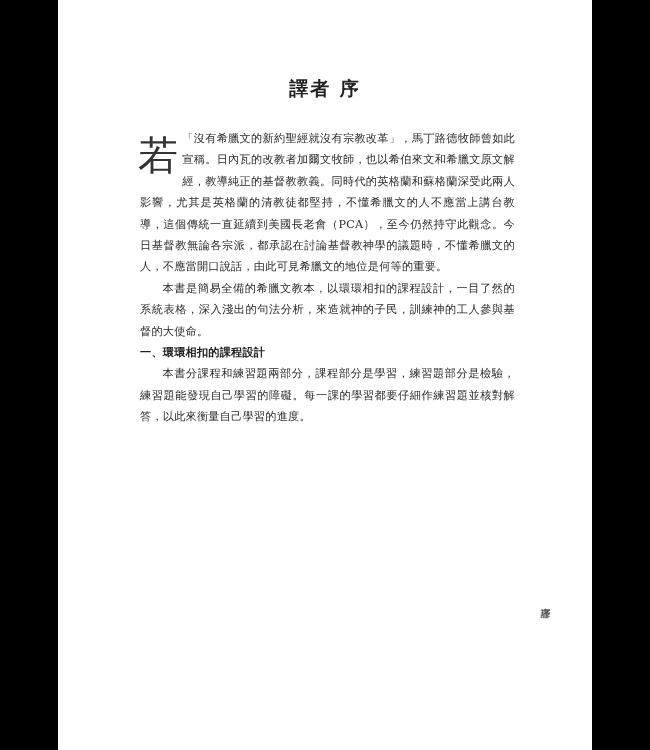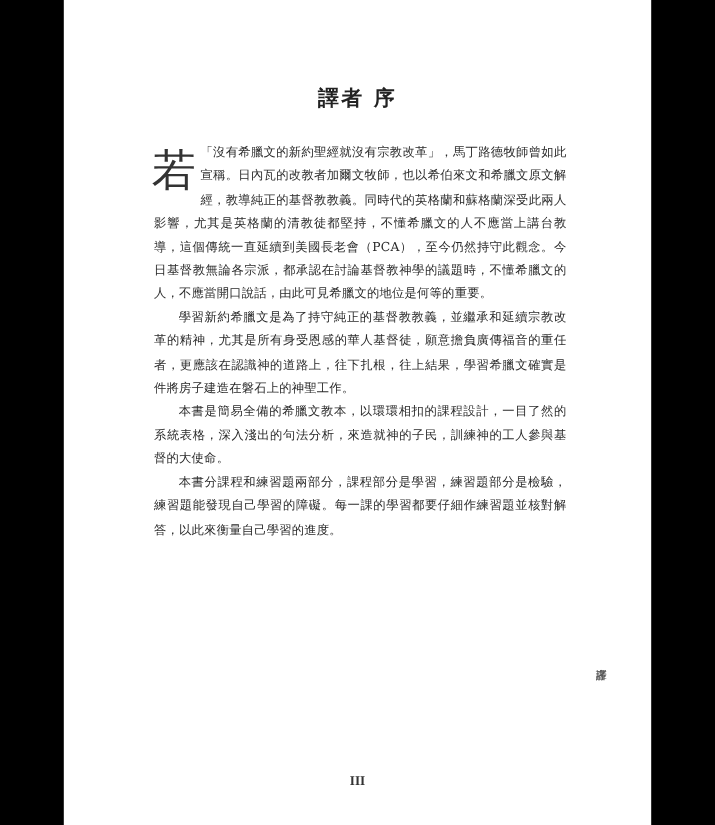--- a/index.html
+++ b/index.html
@@ -39,23 +39,22 @@
 </style>
 </head>
 <body>
 
 <div class="page">
   <div class="title">譯者 序</div>
 
   <div class="body">
     <p class="first-para"><span>「</span><span class="dropcap">若</span><span>沒有希臘文的新約聖經就沒有宗教改革」，馬丁路德牧師曾如此宣稱。日內瓦的改教者加爾文牧師，也以希伯來文和希臘文原文解經，教導純正的基督教教義。同時代的英格蘭和蘇格蘭深受此兩人影響，尤其是英格蘭的清教徒都堅持，不懂希臘文的人不應當上講台教導，這個傳統一直延續到美國長老會（PCA），至今仍然持守此觀念。今日基督教無論各宗派，都承認在討論基督教神學的議題時，不懂希臘文的人，不應當開口說話，由此可見希臘文的地位是何等的重要。</span></p>
 
-    <p class="p-indent">學習新約希臘文是為了持守純正的基督教教義，並繼承和延續宗教改革的精神，尤其是所有身受恩感的華人基督徒，願意擔負廣傳福音的重任者，更應該在認識神的道路上，往下扎根，往上結果，學習希臘文確實是件將房子建造在磐石上的神聖工作。</p>
     <p class="p-indent">本書是簡易全備的希臘文教本，以環環相扣的課程設計，一目了然的系統表格，深入淺出的句法分析，來造就神的子民，訓練神的工人參與基督的大使命。</p>
 
+    <p class="heading">一、環環相扣的課程設計</p>
 
     <p class="p-indent">本書分課程和練習題兩部分，課程部分是學習，練習題部分是檢驗，練習題能發現自己學習的障礙。每一課的學習都要仔細作練習題並核對解答，以此來衡量自己學習的進度。</p>
 
   </div>
 
   <div class="side-tab">譯者序</div>
-  <div class="folio">III</div>
 </div>
 
 </body></html>

